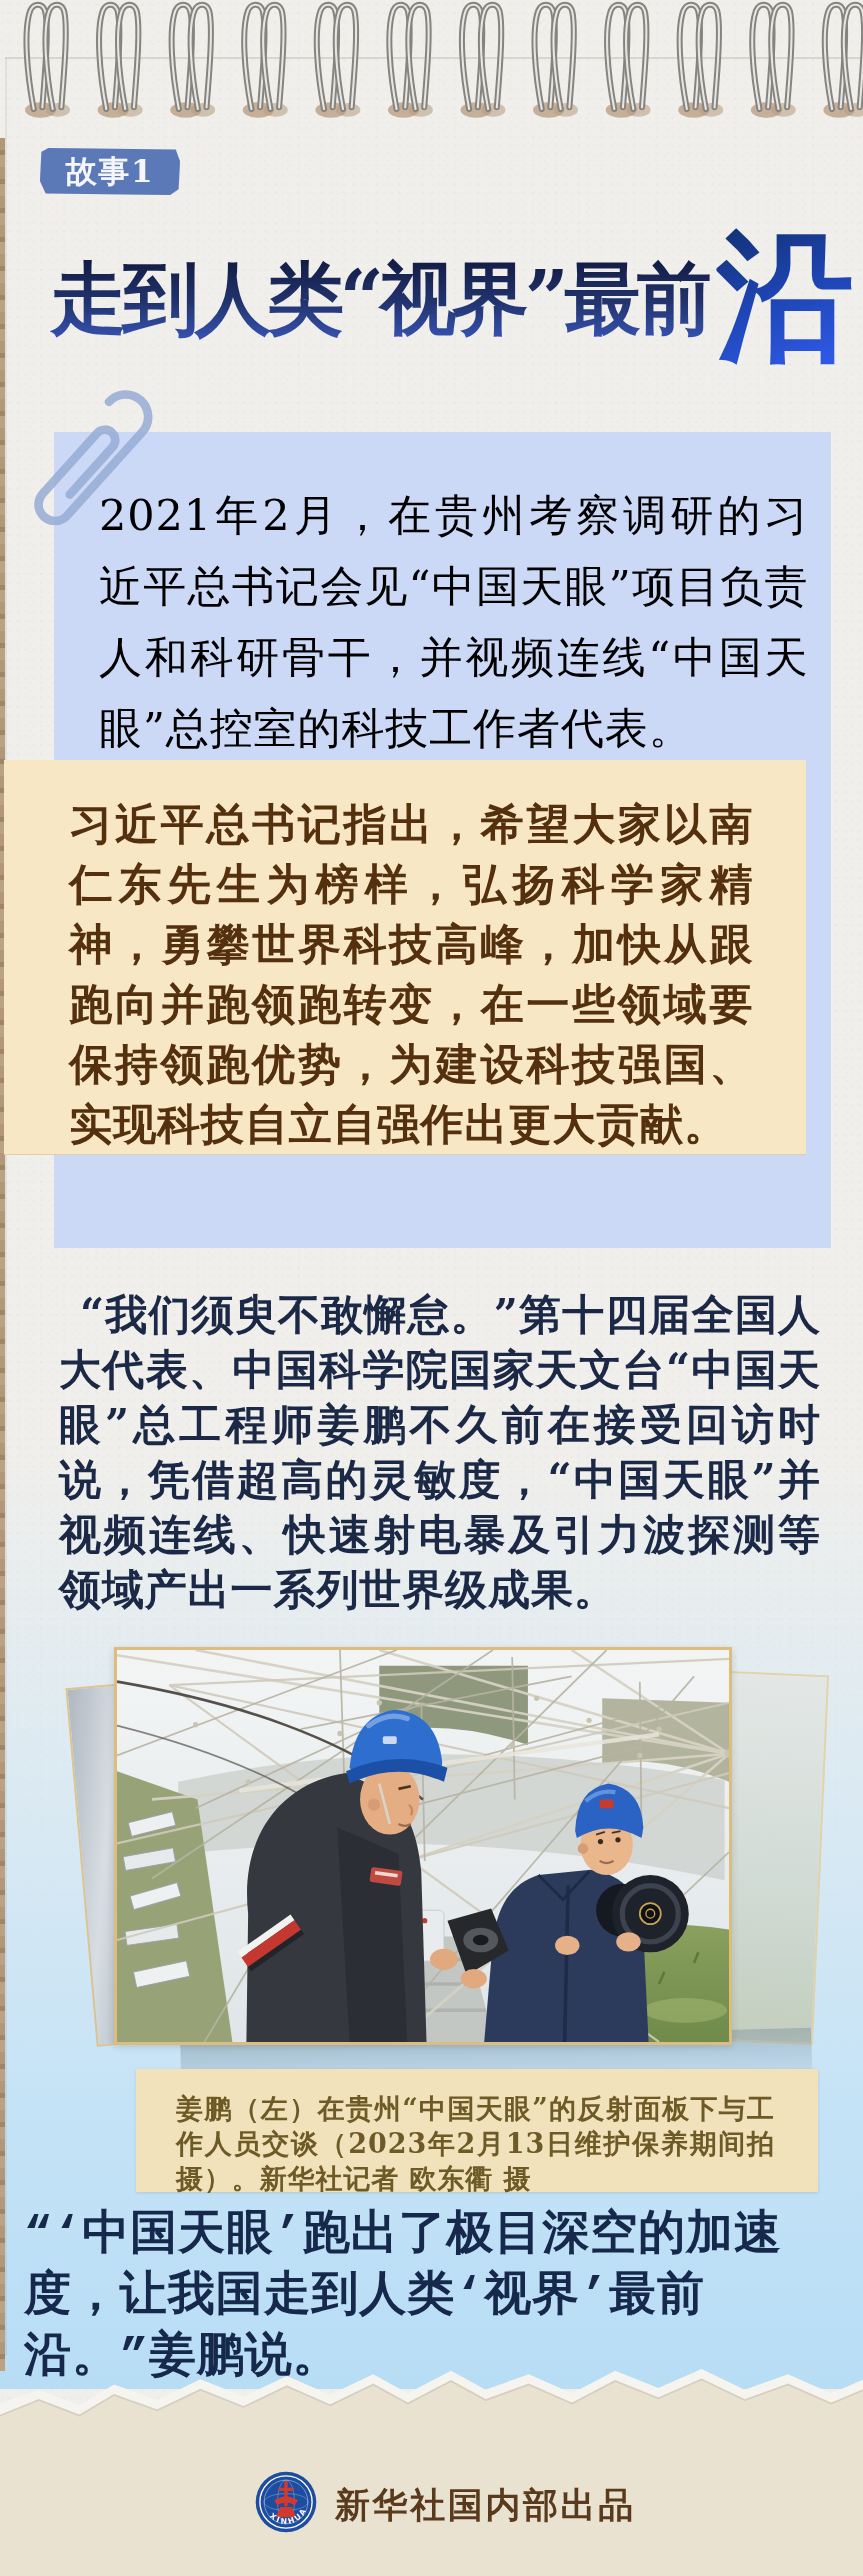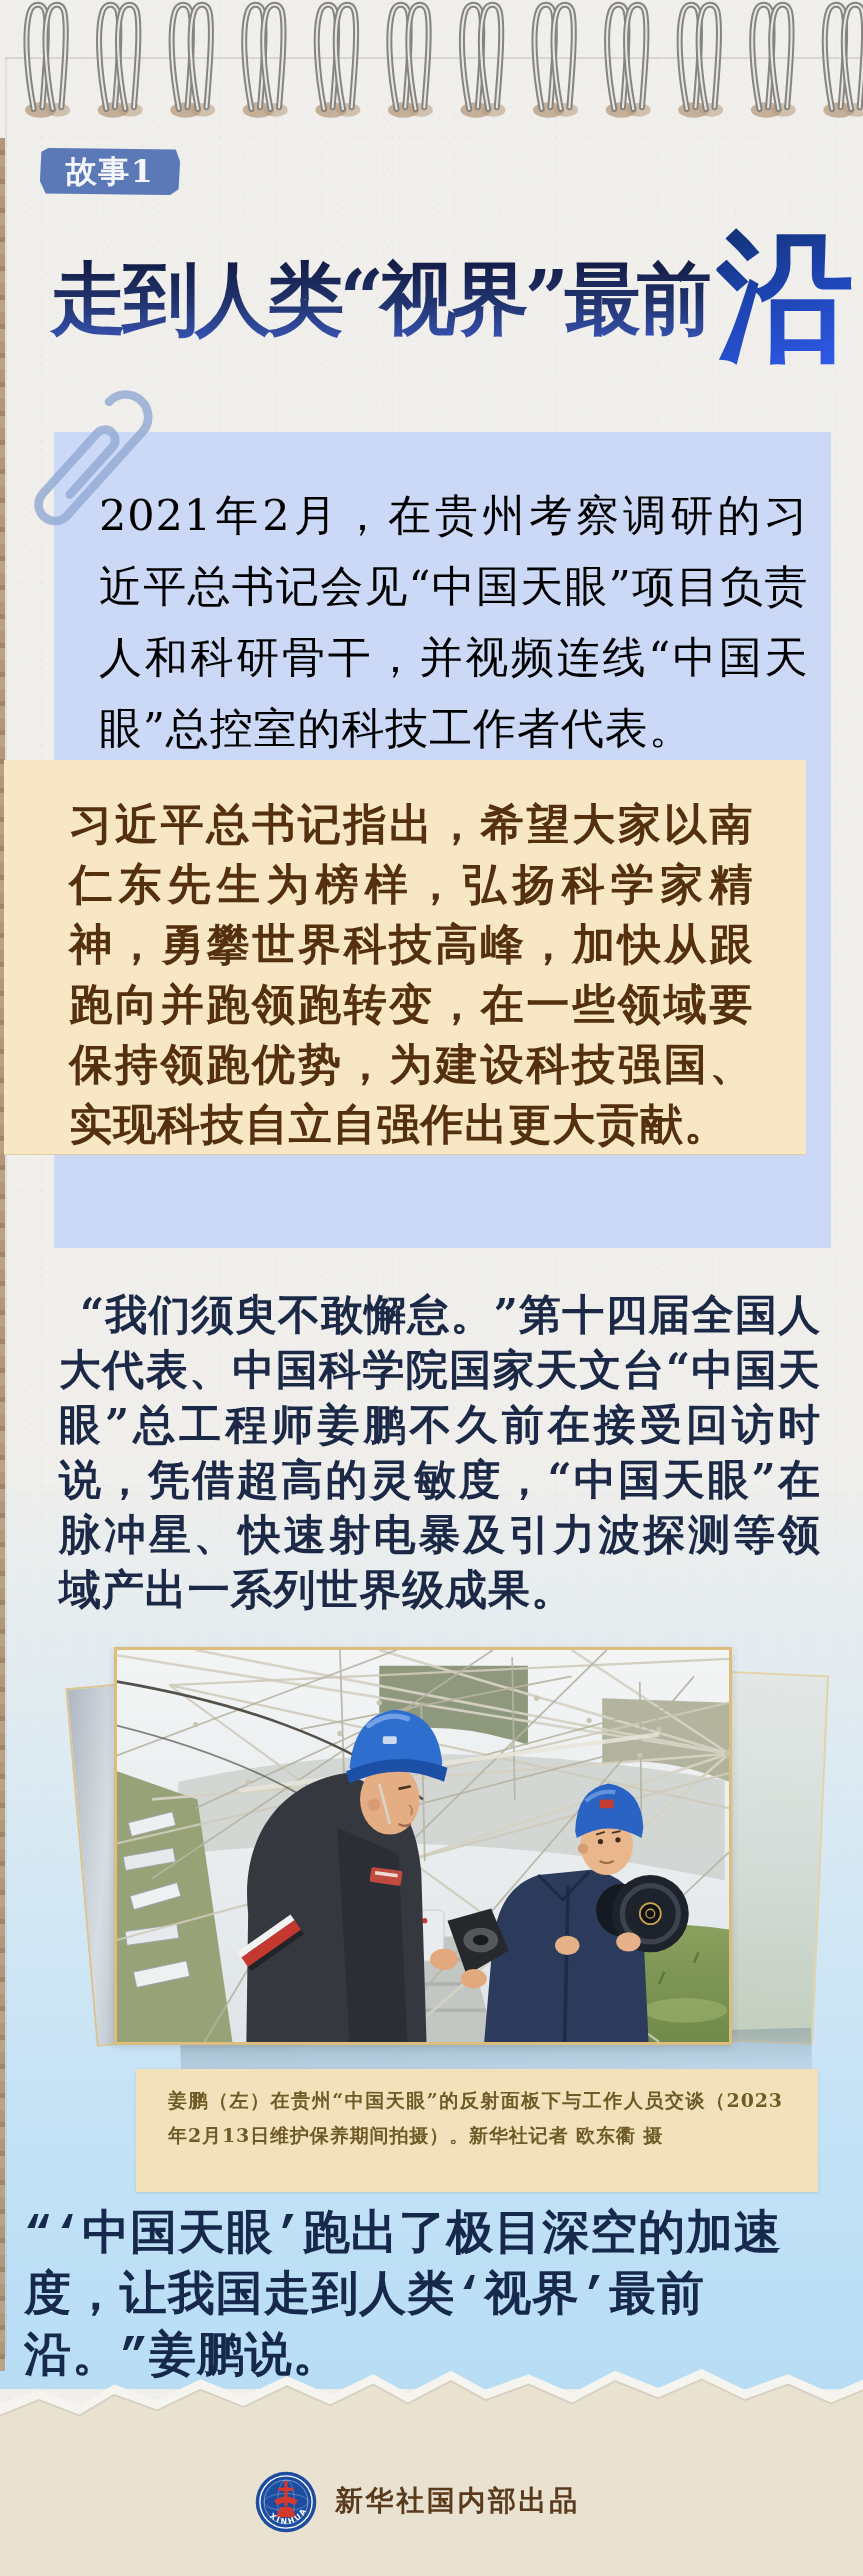--- a/index.html
+++ b/index.html
@@ -57,32 +57,32 @@
     transform:rotate(2.5deg);border:2.6px solid #e3cf9e;
     background:linear-gradient(180deg,#e3e7e4 0%,#d2dad2 55%,#c2cbb4 100%);opacity:.85;}
   .ghost{position:absolute;left:181px;top:403px;width:631px;height:62px;transform:rotate(-1.5deg);
     background:linear-gradient(180deg,rgba(125,145,160,.45) 0%,rgba(125,145,160,0) 95%);}
   .main-photo{position:absolute;left:114px;top:14px;width:612px;height:392px;
     border:3.5px solid #dcbd7d;box-shadow:0 1.7px 7px rgba(60,50,30,.18);background:#e8ecee;}
   .main-photo svg{display:block;width:100%;height:100%;}
   
   .caption-box{left:136px;top:2069px;width:682px;height:123px;background:#f2e2bb;z-index:5;
     box-shadow:0 0.9px 2.6px rgba(90,70,30,.15);}
-  .caption-box p{margin:1px;padding:13px 34px 0 31px;font-size:19px;line-height:35px;
+  .caption-box p{margin:9px;padding:13px 34px 0 31px;font-size:27px;line-height:35px;
     font-weight:600;letter-spacing:0.9px;color:#6e5a26;text-align:justify;}
   
   .closing{left:24px;top:2205px;width:815px;margin:0;font-size:47px;font-weight:700;
     line-height:61px;letter-spacing:0.9px;color:#16284b;z-index:5;font-family:Liberation Mono, monospace;}
   
   .torn{left:0;top:2350px;width:864px;height:226px;z-index:6;}
   
   .footer{left:0;top:2465px;width:864px;height:86px;z-index:7;}
   .logo{position:absolute;left:254px;top:5.2px;width:64px;height:64px;}
   .pub{position:absolute;left:335px;top:17.3px;font-family:Liberation Mono, monospace;
-    font-size:28px;font-weight:700;letter-spacing:2.6px;color:#5a3a1c;}
+    font-size:35px;font-weight:700;letter-spacing:2.6px;color:#5a3a1c;}
 </style>
 </head>
 <body>
 
 <div class="poster">
 
   <div class="abs sky"></div>
   <div class="abs left-strip"></div>
   <div class="abs sheet-top-edge"></div>
   <div class="abs sheet-left-edge"></div>
@@ -127,21 +127,21 @@
   <svg class="abs paperclip" viewBox="0 0 170 215">
     <g transform="rotate(42 85 105)">
       <path d="M60 28 A 26 26 0 0 1 112 28 L112 158 A 19 19 0 0 1 74 158 L74 64 A 12 12 0 0 1 98 64 L98 138" fill="none" stroke="#97add5" stroke-width="10" stroke-linecap="round"></path>
     </g>
   </svg>
 
   <div class="abs panel-cream">
     <p>习近平总书记指出，希望大家以南仁东先生为榜样，弘扬科学家精神，勇攀世界科技高峰，加快从跟跑向并跑领跑转变，在一些领域要保持领跑优势，为建设科技强国、实现科技自立自强作出更大贡献。</p>
   </div>
 
-  <p class="abs body-para">“我们须臾不敢懈怠。”第十四届全国人大代表、中国科学院国家天文台“中国天眼”总工程师姜鹏不久前在接受回访时说，凭借超高的灵敏度，“中国天眼”在脉冲星、快速射电暴及引力波探测等领域产出一系列世界级成果。</p>
+  <p class="abs body-para">“我们须臾不敢懈怠。”第十四届全国人大代表、中国科学院国家天文台“中国天眼”总工程师姜鹏不久前在接受回访时说，凭借超高的灵敏度，“中国天眼”并视频连线、快速射电暴及引力波探测等领域产出一系列世界级成果。</p>
 
   <div class="abs photo-stack">
     <div class="back-photo-left"></div>
     <div class="back-photo-right"></div>
     <div class="ghost"></div>
     <div class="main-photo">
       <svg viewBox="0 0 700 446" preserveAspectRatio="none">
         <defs>
           <linearGradient id="skyg" x1="0" y1="0" x2="0" y2="1">
             <stop offset="0" stop-color="#f3f5f5"></stop>

